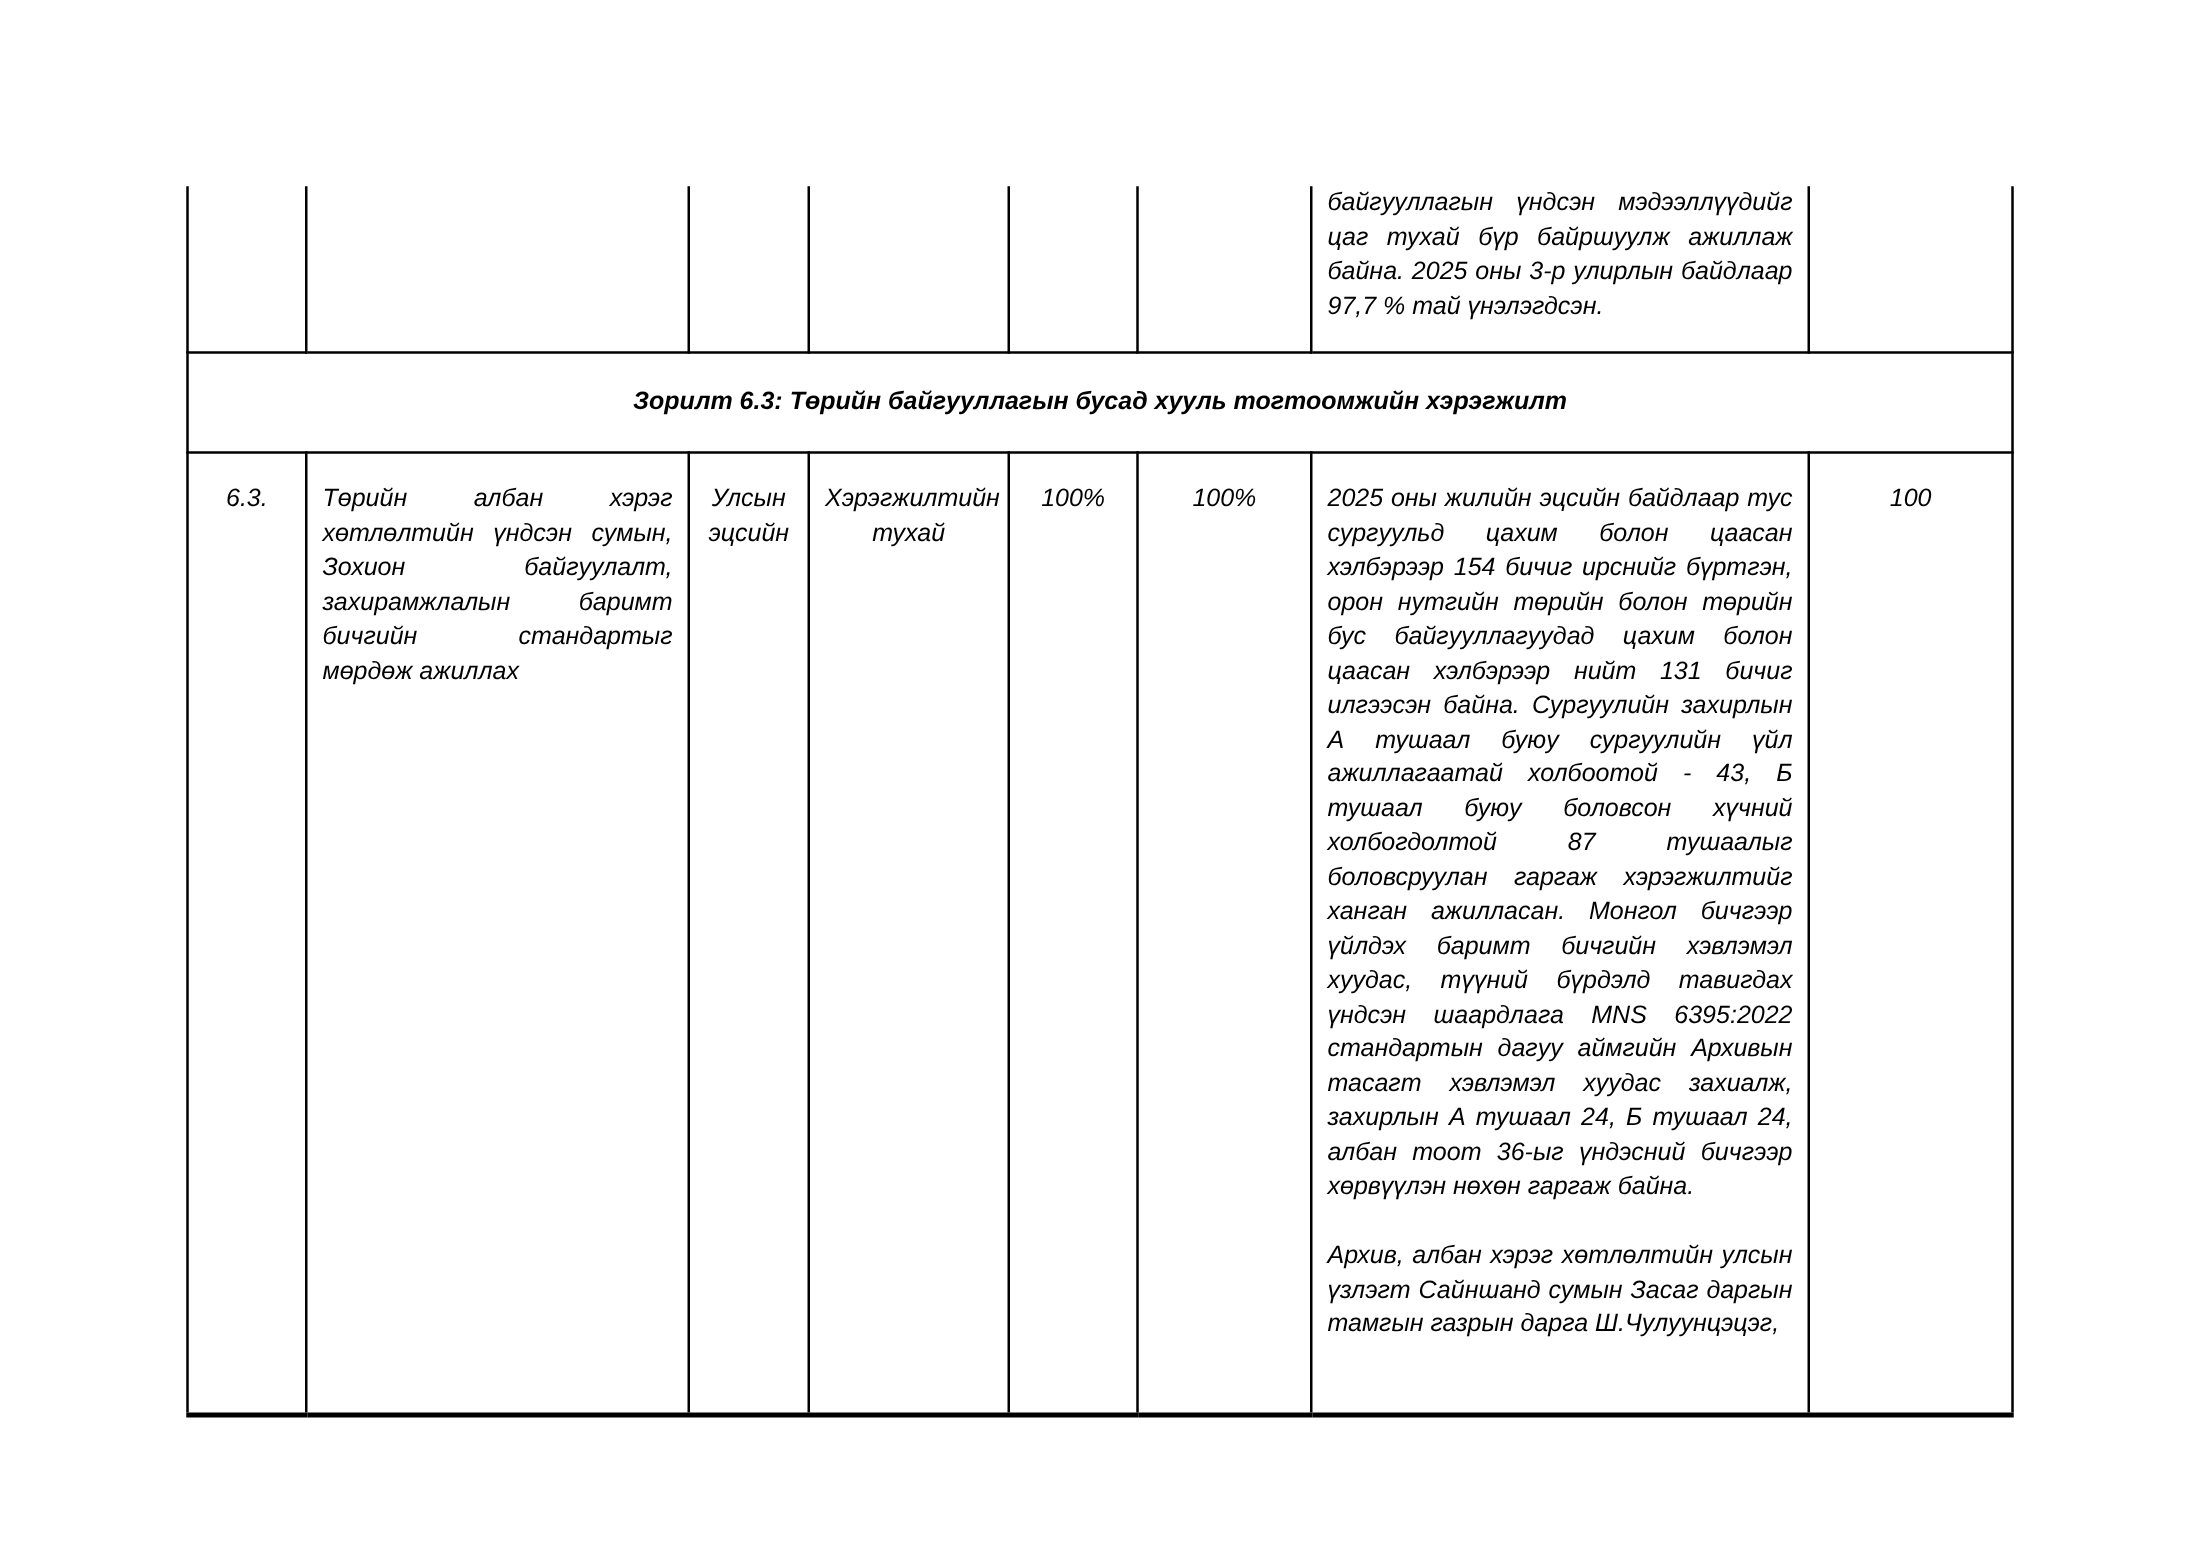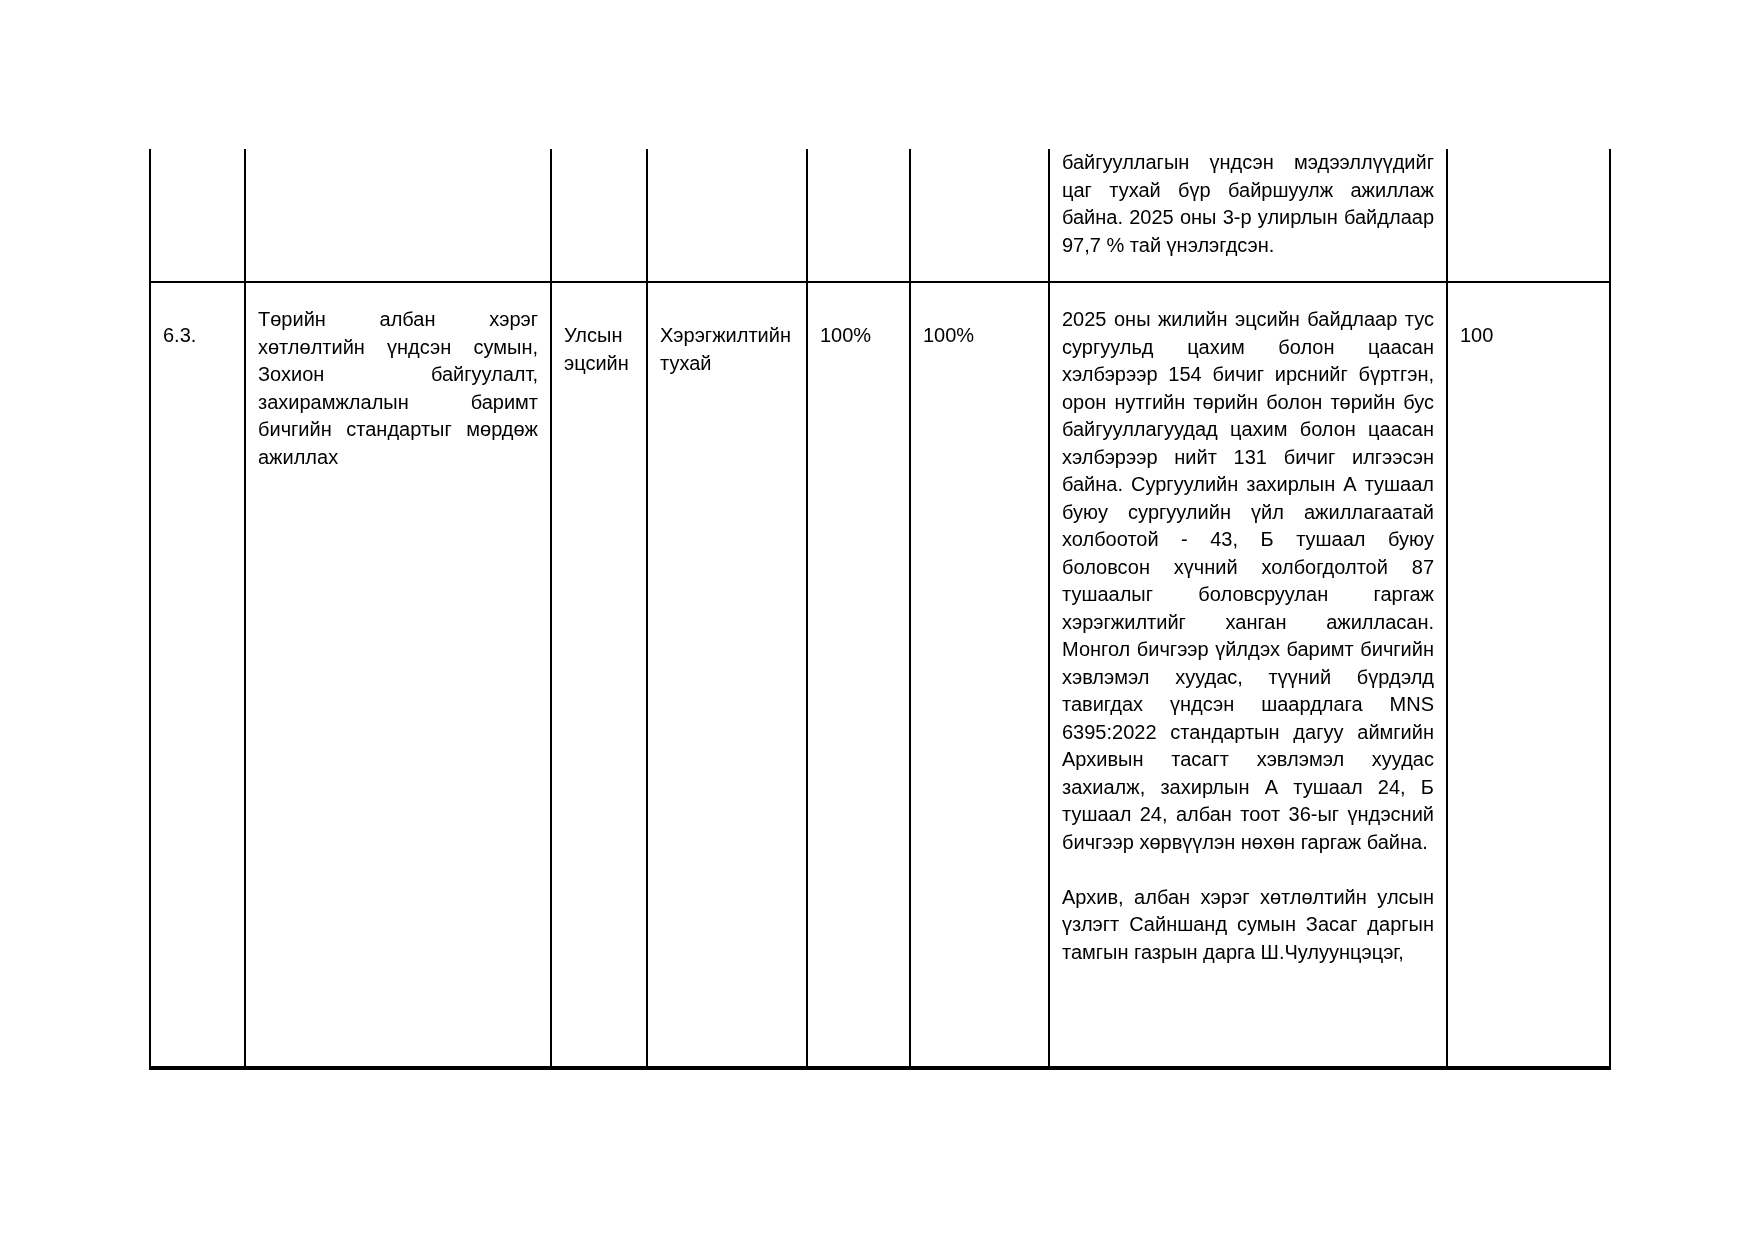--- a/index.html
+++ b/index.html
@@ -8,20 +8,21 @@
     background: #808080;
   }
   .page {
     position: relative;
     width: 1755px;
     height: 1241px;
     background: #ffffff;
     font-family: "Liberation Sans", "DejaVu Sans", sans-serif;
     color: #000000;
     overflow: hidden;
+    font-style: italic;
   }
   table.report {
     position: absolute;
     left: 149px;
     top: 149px;
     border-collapse: collapse;
     table-layout: fixed;
     width: 1460px;
     border-top: 0;
   }
@@ -57,21 +58,21 @@
     font-weight: bold;
   }
   
   tr.row-main td { border-bottom: 4px solid #000000; }
   tr.row-main .box {
     box-sizing: border-box;
     height: 767px;
     overflow: hidden;
     padding: 23px 12px 0 12px;
   }
-  .center { text-align: left; margin-top: 16px; }
+  .center { text-align: center; }
   .just { text-align: justify; }
   p { margin: 0; }
   .result p + p { margin-top: 27.5px; }
 </style>
 </head>
 <body>
 
 <div class="page">
   <table class="report">
     <colgroup>
@@ -94,20 +95,23 @@
       <td></td>
       <td></td>
       <td>
         <div class="boxA just">
           <p>байгууллагын үндсэн мэдээллүүдийг цаг тухай бүр байршуулж ажиллаж байна. 2025 оны 3-р улирлын байдлаар 97,7 % тай үнэлэгдсэн.</p>
         </div>
       </td>
       <td></td>
     </tr>
 
+    <tr class="row-goal">
+      <td colspan="8">Зорилт 6.3: Төрийн байгууллагын бусад хууль тогтоомжийн хэрэгжилт</td>
+    </tr>
 
     <tr class="row-main">
       <td>
         <div class="box center">
           <p>6.3.</p>
         </div>
       </td>
       <td>
         <div class="box just">
           <p>Төрийн албан хэрэг хөтлөлтийн үндсэн сумын, Зохион байгуулалт, захирамжлалын баримт бичгийн стандартыг мөрдөж ажиллах</p>

